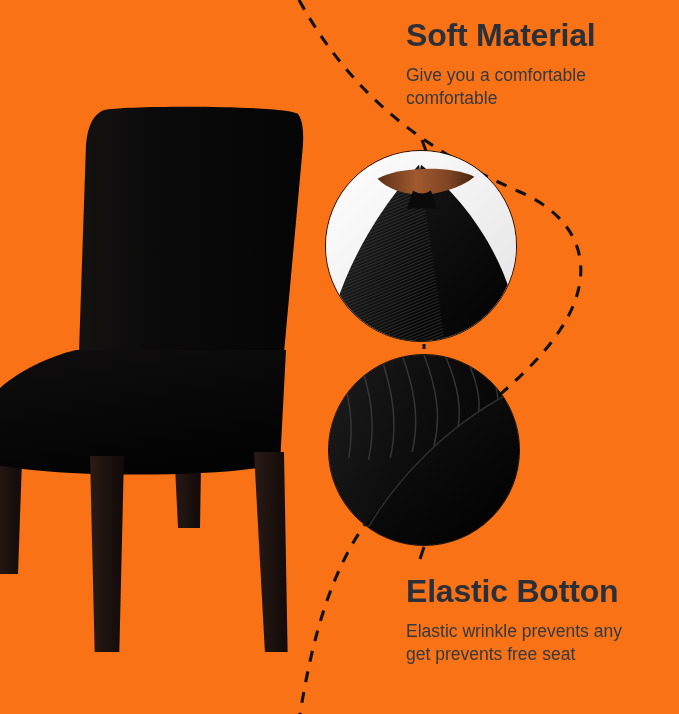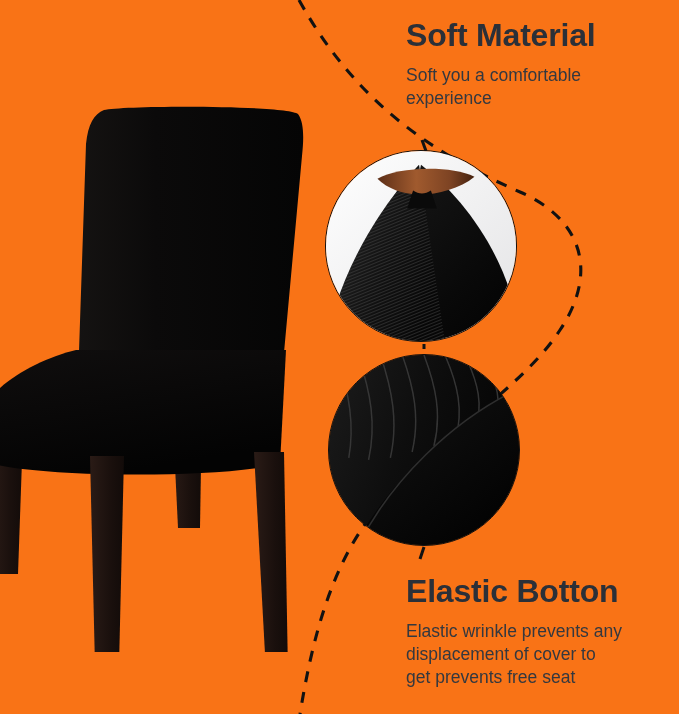--- a/index.html
+++ b/index.html
@@ -198,27 +198,26 @@
       </g>
 
       <path d="M 192 34 C 124 66, 62 128, 30 192 L 192 192 Z" fill="url(#panelG)"></path>
       <path d="M 192 34 C 124 66, 62 128, 30 192" stroke="#2e2e2e" stroke-width="1.6" fill="none"></path>
     </svg>
   </div>
 
   <div class="text-block block-soft">
     <div class="headline">Soft Material</div>
     <div class="bodytext">
-      <span class="ln">Soft you a comfortable</span>
-      <span class="ln">experience</span>
+      <span class="ln">Give you a comfortable</span>
+      <span class="ln">comfortable</span>
     </div>
   </div>
 
   <div class="text-block block-elastic">
     <div class="headline">Elastic Botton</div>
     <div class="bodytext">
       <span class="ln">Elastic wrinkle prevents any</span>
-      <span class="ln">displacement of cover to</span>
       <span class="ln">get prevents free seat</span>
     </div>
   </div>
 
 </div>
 
 </body></html>

